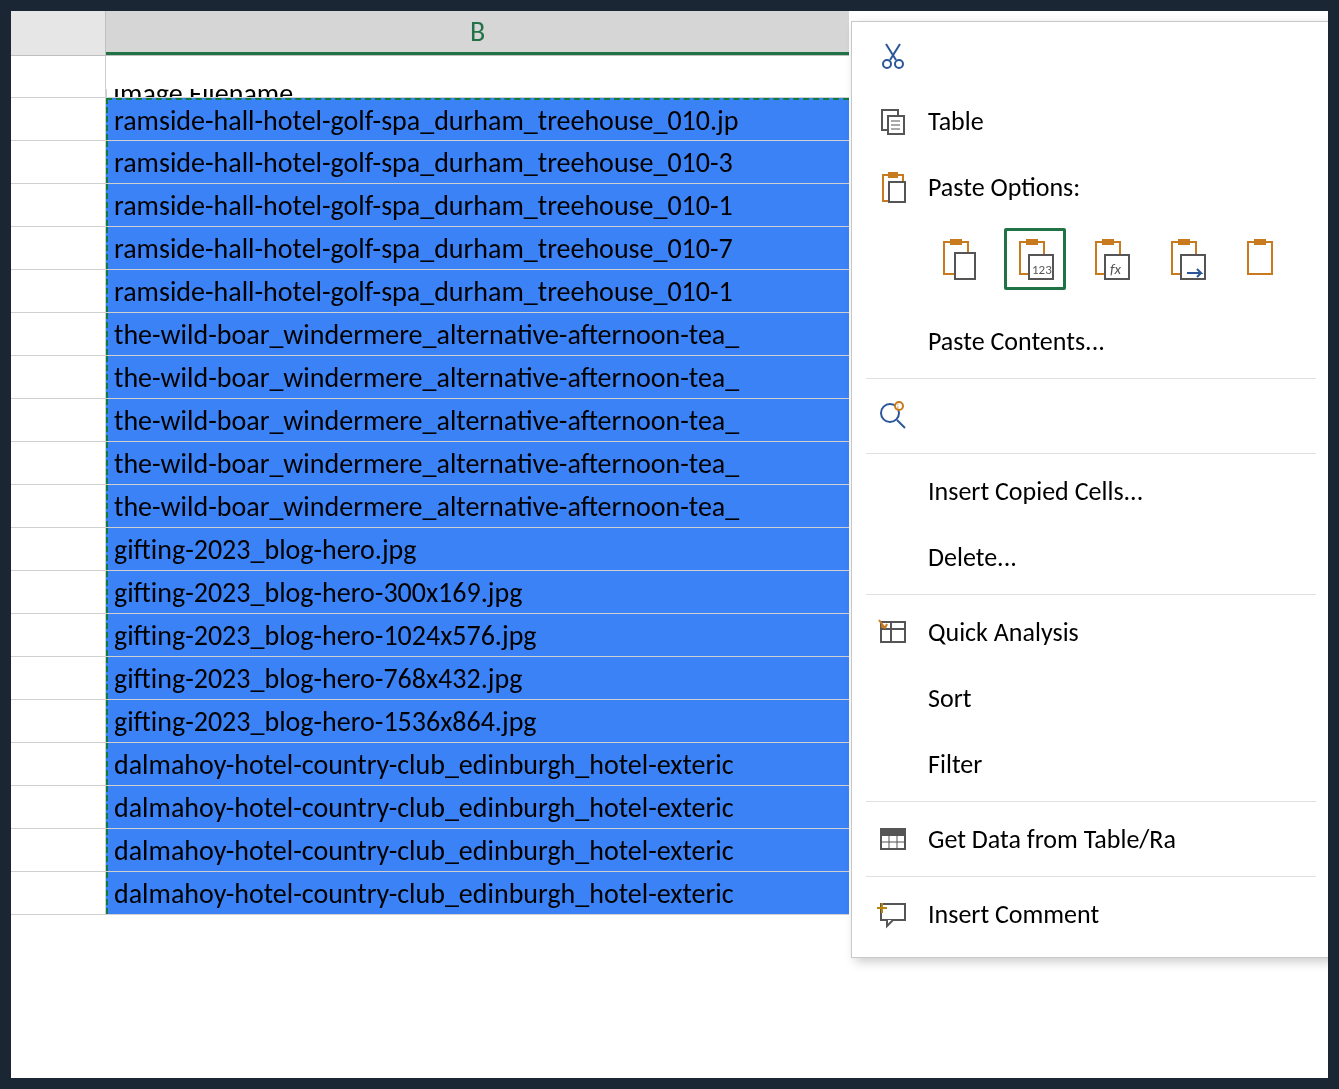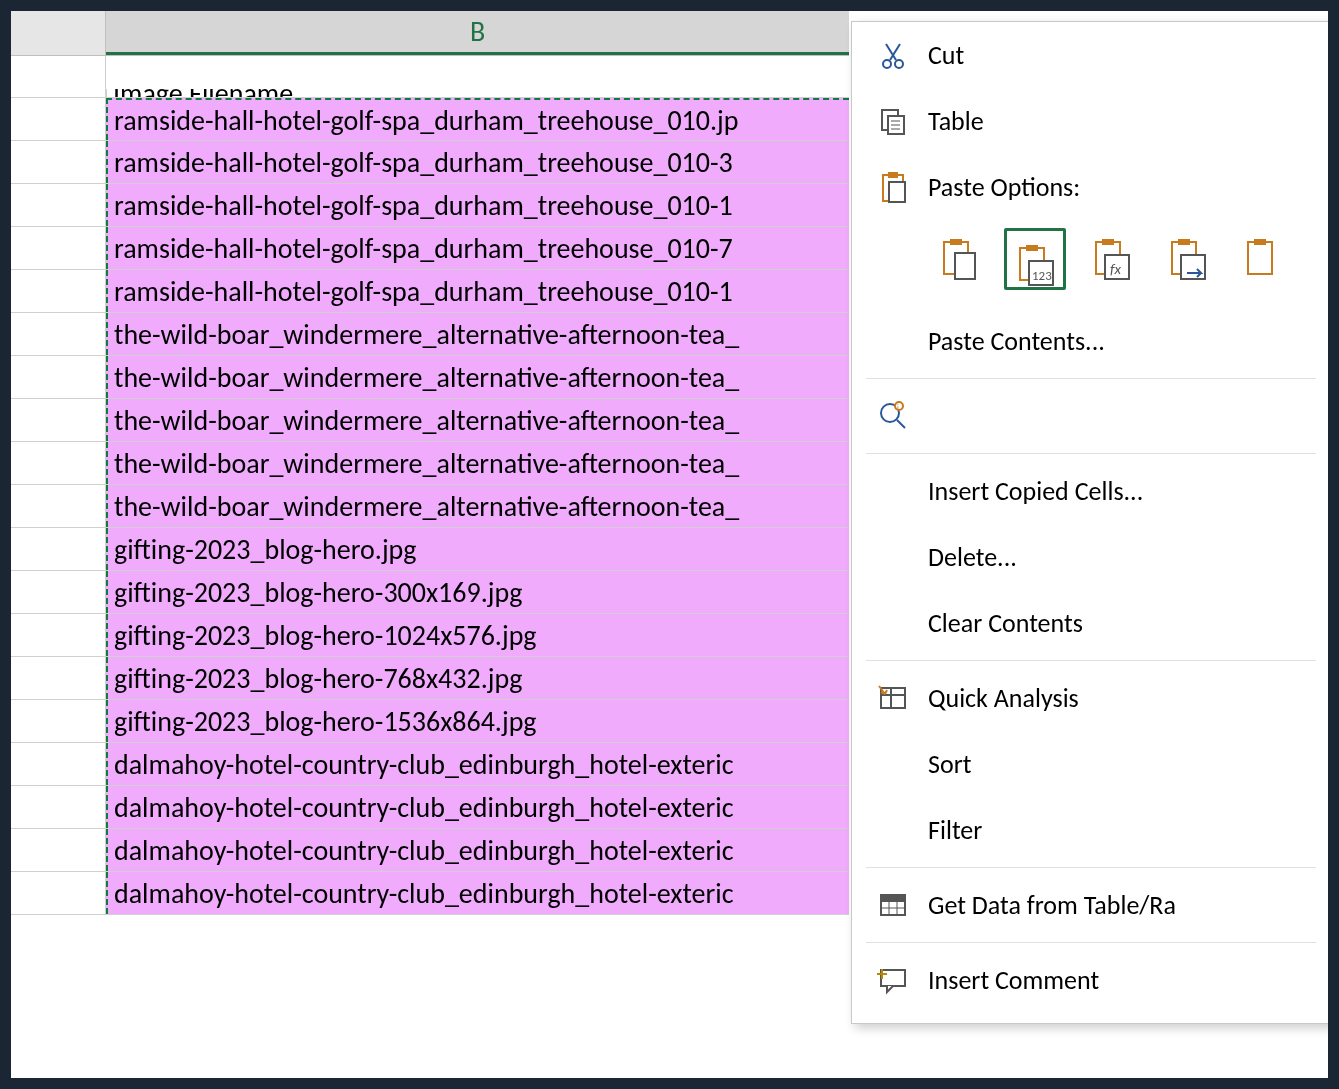--- a/index.html
+++ b/index.html
@@ -81,21 +81,21 @@
     font-size: 28px;
     color: #000;
     display: flex;
     align-items: center;
     padding-left: 4px;
     overflow: hidden;
     white-space: nowrap;
   }
   .cell-b {
     flex: 1;
-    background: #f0abfc;
+    background: #3b82f6;
     border-left: 2px dashed #0f7b3f;
     font-size: 28px;
     color: #000;
     padding-left: 6px;
     display: flex;
     align-items: center;
     overflow: hidden;
     white-space: nowrap;
     position: relative;
   }
@@ -152,21 +152,20 @@
     width: 62px;
     height: 62px;
     display: flex;
     align-items: center;
     justify-content: center;
     border-radius: 2px;
     cursor: pointer;
   }
   .paste-opt.selected {
     border: 3px solid #217346;
-    align-items: flex-end;
   }
   .menu-sep {
     height: 1px;
     background: #e0e0e0;
     margin: 4px 14px;
   }
   svg { display: block; }
 </style>
 </head>
 <body>
@@ -264,21 +263,20 @@
 
   <div class="context-menu">
     <div class="menu-item">
       <span class="menu-icon">
         <svg width="30" height="30" viewBox="0 0 30 30">
             <path d="M8 4 L18 20 M22 4 L12 20" stroke="#2b579a" stroke-width="2" fill="none"></path>
             <circle cx="9" cy="24" r="4" stroke="#2b579a" stroke-width="2" fill="none"></circle>
             <circle cx="21" cy="24" r="4" stroke="#2b579a" stroke-width="2" fill="none"></circle>
           </svg>
       </span>
-      <span class="menu-label">Cut</span>
     </div>
     <div class="menu-item">
       <span class="menu-icon">
         <svg width="30" height="30" viewBox="0 0 30 30">
             <rect x="4" y="4" width="16" height="20" stroke="#555" stroke-width="2" fill="none"></rect>
             <rect x="10" y="10" width="16" height="18" stroke="#555" stroke-width="2" fill="#fff"></rect>
             <line x1="13" y1="15" x2="22" y2="15" stroke="#555"></line>
             <line x1="13" y1="19" x2="22" y2="19" stroke="#555"></line>
             <line x1="13" y1="23" x2="22" y2="23" stroke="#555"></line>
           </svg>
@@ -351,24 +349,20 @@
     </div>
     <div class="menu-sep"></div>
     <div class="menu-item">
       <span class="menu-icon"></span>
       <span class="menu-label">Insert Copied Cells...</span>
     </div>
     <div class="menu-item">
       <span class="menu-icon"></span>
       <span class="menu-label">Delete...</span>
     </div>
-    <div class="menu-item">
-      <span class="menu-icon"></span>
-      <span class="menu-label">Clear Contents</span>
-    </div>
     <div class="menu-sep"></div>
     <div class="menu-item">
       <span class="menu-icon">
         <svg width="32" height="32" viewBox="0 0 32 32">
             <rect x="4" y="6" width="24" height="20" stroke="#555" stroke-width="2" fill="none"></rect>
             <line x1="4" y1="13" x2="28" y2="13" stroke="#555" stroke-width="2"></line>
             <line x1="14" y1="6" x2="14" y2="26" stroke="#555" stroke-width="2"></line>
             <path d="M2 4 L8 12 L4 10 M8 12 L10 8" stroke="#c87a1e" stroke-width="2" fill="none"></path>
           </svg>
       </span>

